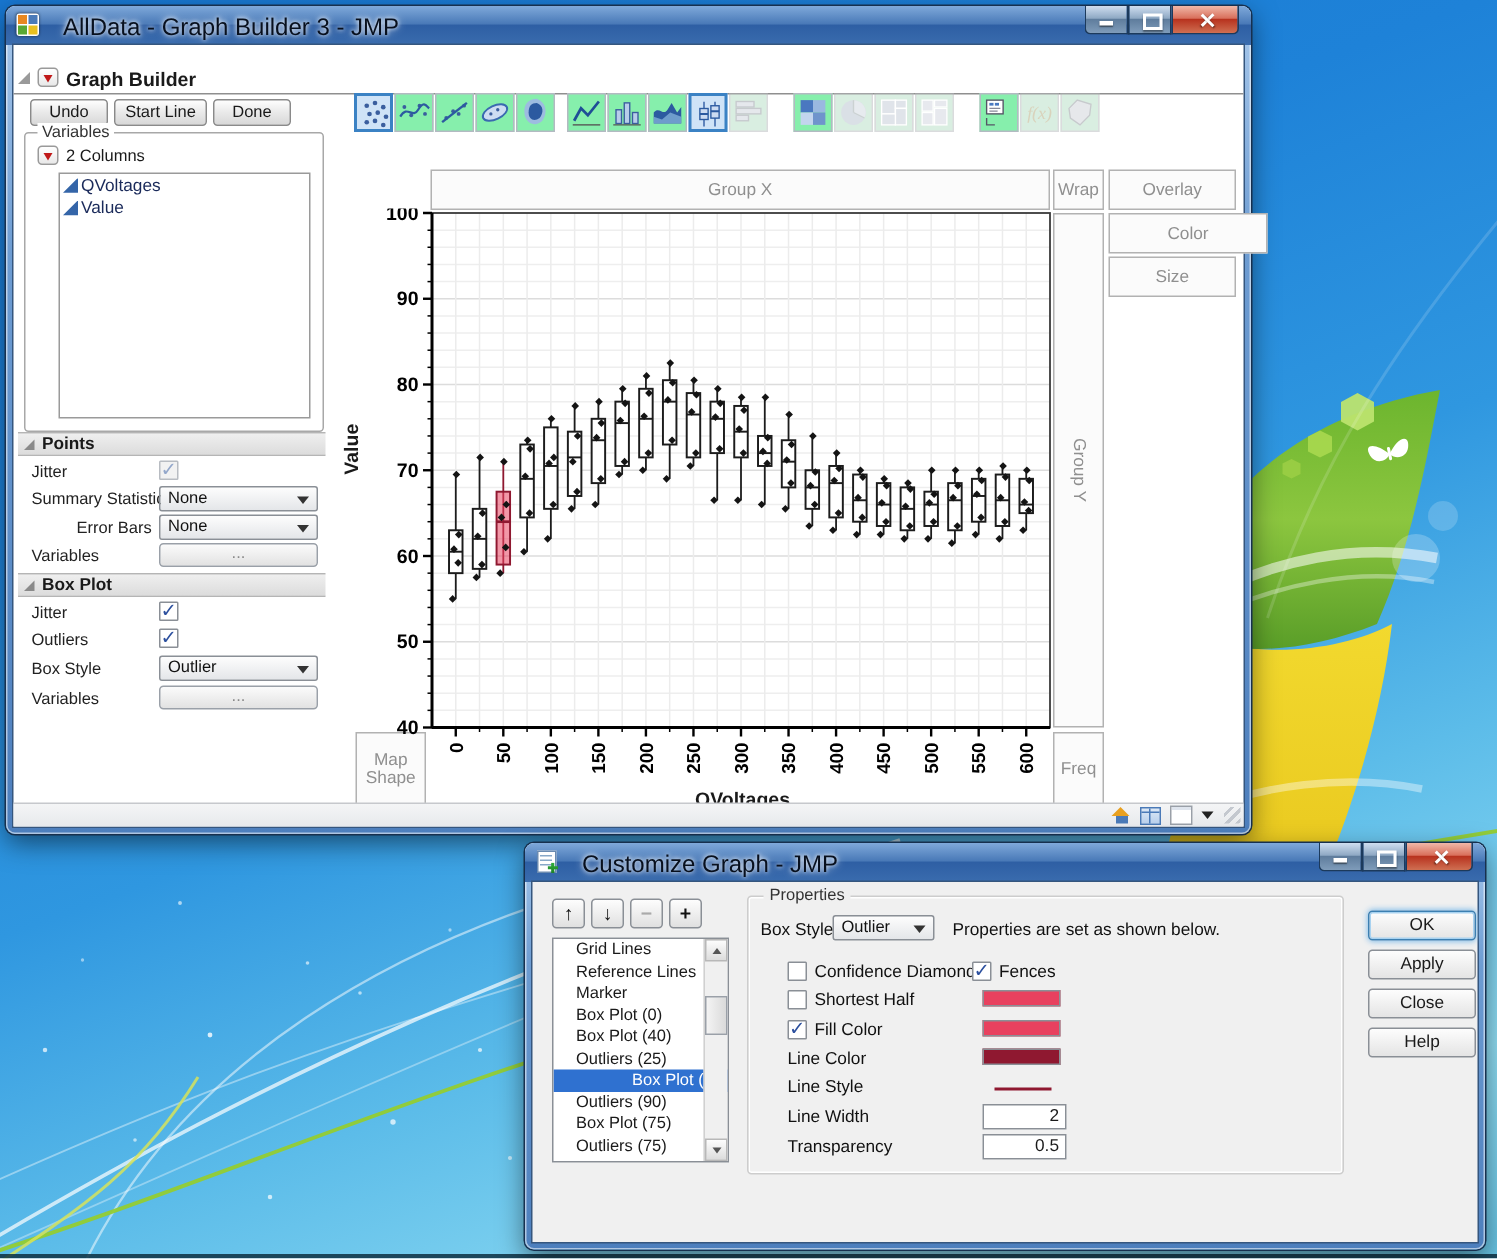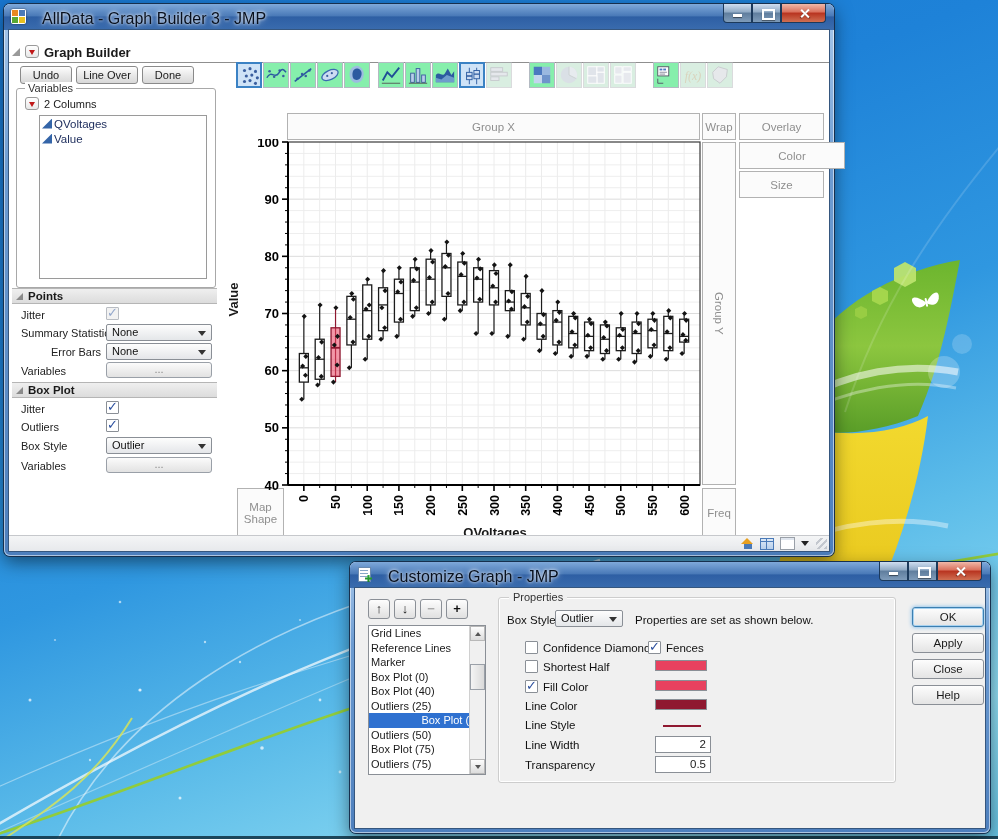--- a/index.html
+++ b/index.html
@@ -96,21 +96,21 @@
   .grip{position:absolute;right:2px;bottom:2px;width:11px;height:11px;
     background:repeating-linear-gradient(135deg,transparent 0 3px,#b9bec6 3px 5px);opacity:.8;}
 
   
   #dlg-win{left:350px;top:562px;width:640px;height:271px;}
   #dlg-win .client{background:#f0f0f0;}
   .arrbtn{position:absolute;width:22px;height:20px;border:1px solid #8a8f96;border-radius:3px;box-sizing:border-box;
     background:linear-gradient(#fdfdfd,#e0e0e0);text-align:center;line-height:18px;font-weight:bold;font-size:13px;color:#111;}
   .arrbtn.disabled{color:#aaa;}
   #dlg-list{position:absolute;left:13px;top:37px;width:116px;height:148px;border:1px solid #8a8f96;background:#fff;overflow:hidden;}
-  .litem{height:14.5px;line-height:14.5px;padding-left:2px;font-size:11px;white-space:nowrap;}
+  .litem{height:14.5px;line-height:14.5px;padding-left:15px;font-size:11px;white-space:nowrap;}
   .litem.selected{background:#2f71d0;color:#fff;text-align:right;}
   #dlg-scroll{position:absolute;right:0;top:0;width:15px;height:100%;background:#f0f0f0;border-left:1px solid #d0d0d0;}
   .sbtn{position:absolute;left:0;width:15px;height:15px;background:linear-gradient(#fdfdfd,#dcdcdc);border:1px solid #b8b8b8;box-sizing:border-box;}
   .sbtn:before{content:"";position:absolute;left:4px;}
   .sbtn.up:before{top:5px;border-left:3.5px solid transparent;border-right:3.5px solid transparent;border-bottom:4.5px solid #555;}
   .sbtn.down{bottom:0;} .sbtn.down:before{top:5px;border-left:3.5px solid transparent;border-right:3.5px solid transparent;border-top:4.5px solid #555;}
   #dlg-thumb{position:absolute;left:0;top:38px;width:15px;height:26px;border:1px solid #9aa0a8;box-sizing:border-box;background:linear-gradient(90deg,#f4f4f4,#dadada);}
   .groupbox{position:absolute;border:1px solid #cdcdcd;border-radius:3px;box-shadow:inset 0 0 0 1px #fff;background:#f0f0f0;}
   .groupbox>.legend{position:absolute;left:10px;top:-7px;background:#f0f0f0;padding:0 4px;color:#333;}
   .dlbl{position:absolute;font-size:11.5px;color:#111;}
@@ -216,21 +216,21 @@
     </div>
     <div class="client">
 
       <div id="gb-header">
         <span class="disc"></span>
         <span class="redtri-btn"></span>
         <span id="gb-title">Graph Builder</span>
       </div>
 
       <div class="pushbtn" style="left:11px;top:36px;width:52px;">Undo</div>
-      <div class="pushbtn" style="left:67px;top:36px;width:62px;">Line Over</div>
+      <div class="pushbtn" style="left:67px;top:36px;width:62px;">Start Line</div>
       <div class="pushbtn" style="left:133px;top:36px;width:52px;">Done</div>
 
       <div id="icon-strip">
           <div class="gicon selected">
             <svg width="22" height="22" viewBox="0 0 24 24" fill="#3a5e9e">
               <circle cx="6" cy="6" r="1.7"></circle>
               <circle cx="12" cy="4" r="1.7"></circle>
               <circle cx="18" cy="7" r="1.7"></circle>
               <circle cx="8" cy="12" r="1.7"></circle>
               <circle cx="14" cy="11" r="1.7"></circle>
@@ -868,21 +868,21 @@
 
       <div id="dlg-list">
         <div id="dlg-items">
             <div class="litem">Grid Lines</div>
             <div class="litem">Reference Lines</div>
             <div class="litem">Marker</div>
             <div class="litem">Box Plot (0)</div>
             <div class="litem">Box Plot (40)</div>
             <div class="litem">Outliers (25)</div>
             <div class="litem selected">Box Plot (50)</div>
-            <div class="litem">Outliers (50)</div>
+            <div class="litem">Outliers (90)</div>
             <div class="litem">Box Plot (75)</div>
             <div class="litem">Outliers (75)</div>
           </div>
         <div id="dlg-scroll">
           <div class="sbtn up"></div>
           <div id="dlg-thumb"></div>
           <div class="sbtn down"></div>
         </div>
       </div>
 

